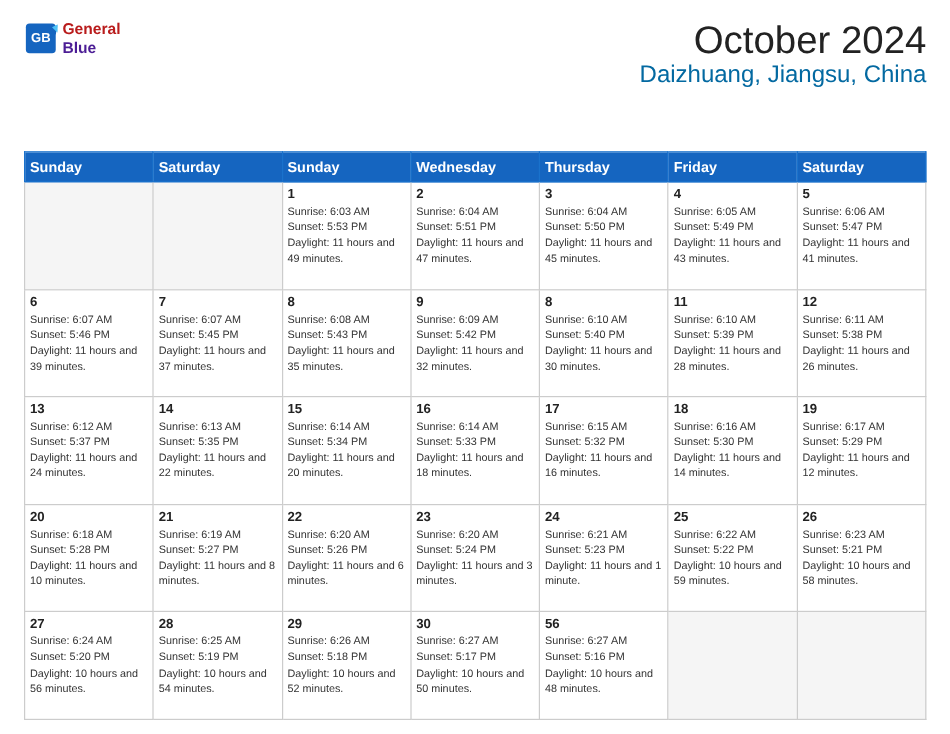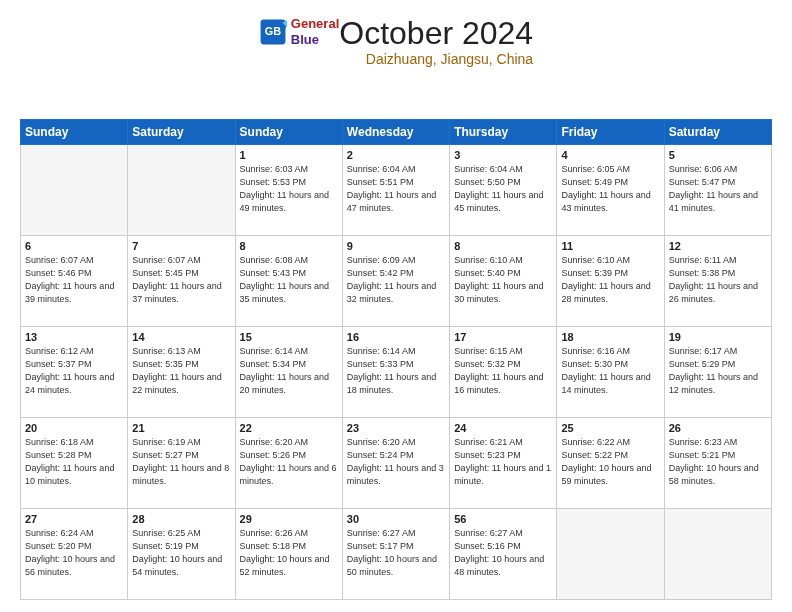--- a/index.html
+++ b/index.html
@@ -9,21 +9,20 @@
       width: 792px;
       height: 612px;
       overflow: hidden;
     }
     .page {
       width: 792px;
       height: 612px;
       padding: 16px 20px 12px 20px;
       display: flex;
       flex-direction: column;
-      align-items: center;
     }
     .header {
       display: flex;
       justify-content: space-between;
       align-items: flex-start;
       margin-bottom: 10px;
     }
     .logo {
       display: flex;
       align-items: center;
@@ -45,22 +44,22 @@
     .title-block {
       text-align: right;
     }
     .month-title {
       font-size: 32px;
       font-weight: normal;
       color: #222;
       line-height: 1.1;
     }
     .location {
-      font-size: 14px;
-      color: #a16207;
+      font-size: 20px;
+      color: #0369a1;
     }
     .calendar {
       flex: 1;
       border: 1px solid #ccc;
       border-collapse: collapse;
       width: 100%;
       table-layout: fixed;
       margin-top: 42px;
     }
     .calendar th {

